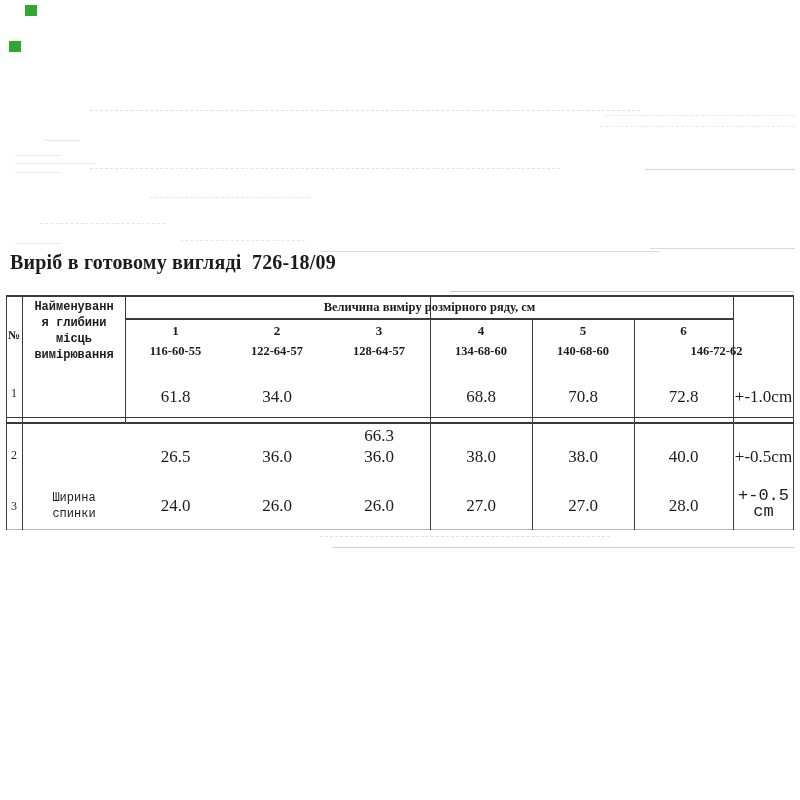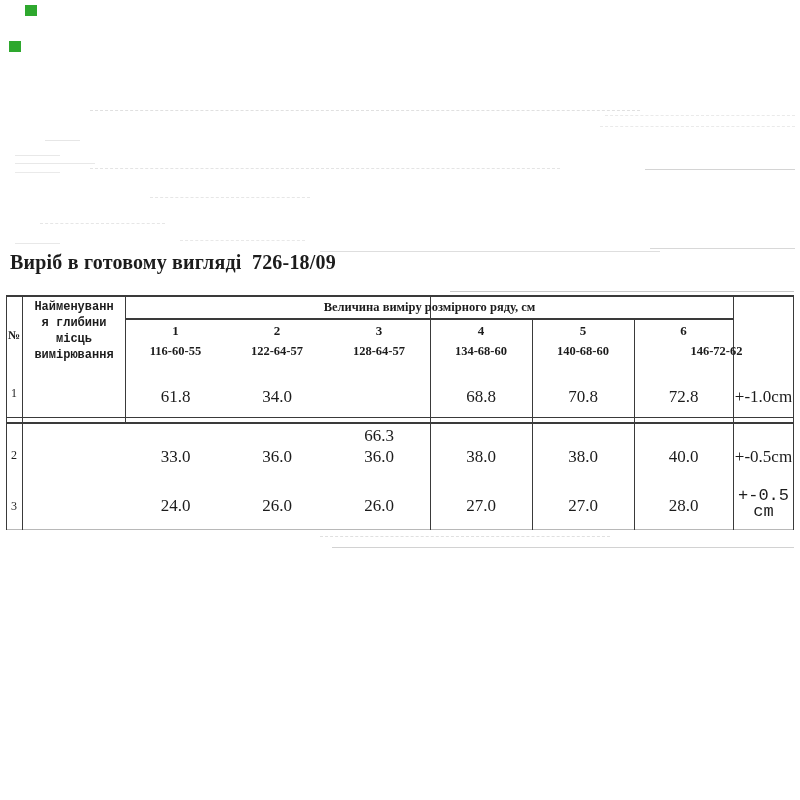--- a/index.html
+++ b/index.html
@@ -107,29 +107,33 @@
     <div class="cell" style="left:0;top:90px;width:16px;">1</div>
     <div class="cell val" style="left:119px;top:93px;width:101px;">61.8</div>
     <div class="cell val" style="left:220px;top:93px;width:102px;">34.0</div>
     <div class="cell val" style="left:322px;top:93px;width:102px;margin-top:39px;">66.3</div>
     <div class="cell val" style="left:424px;top:93px;width:102px;">68.8</div>
     <div class="cell val" style="left:526px;top:93px;width:102px;">70.8</div>
     <div class="cell val" style="left:628px;top:93px;width:99px;">72.8</div>
     <div class="cell val" style="left:728px;top:93px;width:59px;">+-1.0cm</div>
 
     <div class="cell" style="left:0;top:152px;width:16px;">2</div>
-    <div class="cell val" style="left:119px;top:153px;width:101px;">33.0</div>
+    <div class="cell val" style="left:119px;top:153px;width:101px;">26.5</div>
     <div class="cell val" style="left:220px;top:153px;width:102px;">36.0</div>
     <div class="cell val" style="left:322px;top:153px;width:102px;">36.0</div>
     <div class="cell val" style="left:424px;top:153px;width:102px;">38.0</div>
     <div class="cell val" style="left:526px;top:153px;width:102px;">38.0</div>
     <div class="cell val" style="left:628px;top:153px;width:99px;">40.0</div>
     <div class="cell val" style="left:728px;top:153px;width:59px;">+-0.5cm</div>
 
     <div class="cell" style="left:0;top:203px;width:16px;">3</div>
+    <div class="cell namecell" style="left:17px;top:195px;width:102px;">
+      <div>Ширина</div>
+      <div>спинки</div>
+    </div>
     <div class="cell val" style="left:119px;top:202px;width:101px;">24.0</div>
     <div class="cell val" style="left:220px;top:202px;width:102px;">26.0</div>
     <div class="cell val" style="left:322px;top:202px;width:102px;">26.0</div>
     <div class="cell val" style="left:424px;top:202px;width:102px;">27.0</div>
     <div class="cell val" style="left:526px;top:202px;width:102px;">27.0</div>
     <div class="cell val" style="left:628px;top:202px;width:99px;">28.0</div>
     <div class="cell val namecell" style="left:728px;top:193px;width:59px;">
       <div>+-0.5</div>
       <div>cm</div>
     </div>

